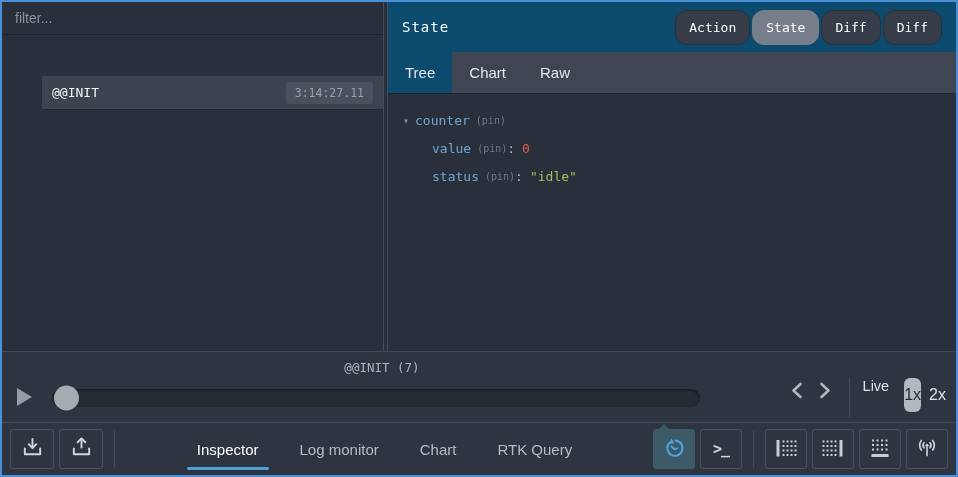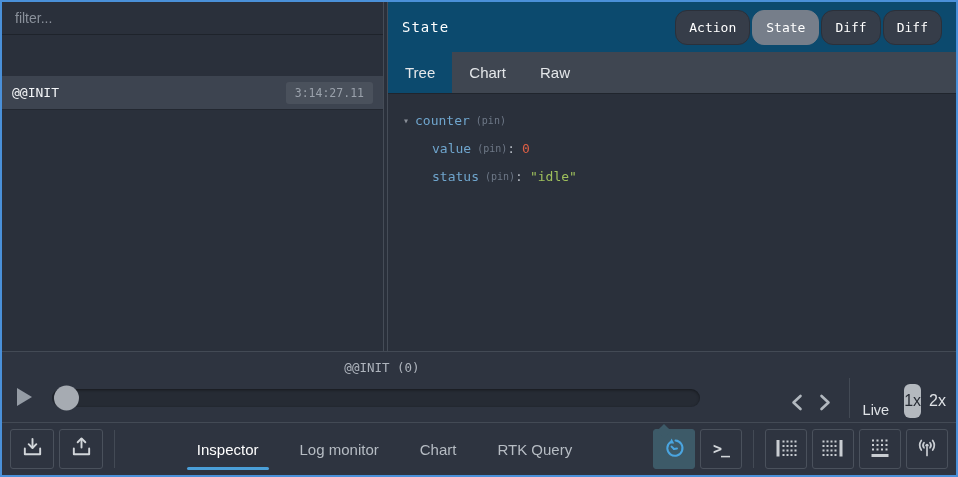--- a/index.html
+++ b/index.html
@@ -19,21 +19,21 @@
   .main { flex:1; display:flex; min-height:0; }
 
   .left-panel { width:381px; display:flex; flex-direction:column; background:#2a303b;gap:41px; }
   .filter-input {
     height:33px; width:100%; background:#2a303b; border:none;
     border-bottom:1px solid #1e232b; outline:none;
     color:#dfe2e6; padding:0 13px; font-size:14px;
     font-family:"Liberation Sans", sans-serif;
   }
   .filter-input::placeholder { color:#8a919b; }
-  .action-list { flex:1; overflow:hidden; }
+  .action-list { flex:1; overflow:hidden;padding-left:40px; }
   .action-item {
     height:34px; background:#3d4450; border-bottom:1px solid #232831;
     display:flex; align-items:center; padding:0 10px; cursor:pointer;
   }
   .action-name { font-family:"DejaVu Sans Mono", monospace; font-size:13px; color:#f2f4f6; }
   .time-badge {
     margin-left:auto; background:#4a515c; color:#9aa1ab;
     font-family:"DejaVu Sans Mono", monospace; font-size:11.5px;
     padding:4px 9px; border-radius:3px;
   }
@@ -77,21 +77,21 @@
     height:71px; flex:0 0 auto; border-top:1px solid #434a55; background:#2e3440;
     display:grid; grid-template-columns:36px 1fr 234px; grid-template-rows:21px 1fr;
     padding:5px 10px 11px 14px; align-items:center;
   }
   .pb-label { grid-column:2; grid-row:1; text-align:center; font-family:"DejaVu Sans Mono", monospace; font-size:12.5px; color:#aeb4bc; }
   .play-btn { grid-column:1; grid-row:2; background:none; border:none; cursor:pointer; display:flex; align-items:center; }
   .slider { grid-column:2; grid-row:2; position:relative; height:18px; margin-right:12px;
     background:#262b34; border-radius:10px; box-shadow:inset 0 1px 3px rgba(0,0,0,.45); cursor:pointer; }
   .slider-thumb { position:absolute; left:2px; top:50%; transform:translateY(-50%);
     width:25px; height:25px; border-radius:50%; background:#a6abb2; cursor:grab; }
-  .pb-right { grid-column:3; grid-row:2; display:flex; align-items:flex-end; justify-content:flex-end; }
+  .pb-right { grid-column:3; grid-row:2; display:flex; align-items:flex-start; justify-content:flex-end; }
   .step-btn { background:none; border:none; cursor:pointer; padding:4px 8px; display:flex; align-items:center; }
   .pb-divider { width:1px; height:40px; background:#434a55; margin:0 13px 0 10px; }
   .live-label { font-size:14.5px; color:#dfe2e6; margin-right:15px; cursor:pointer; }
   .speed-btn { background:none; border:none; color:#dfe2e6; font-size:16px; padding:8px 0;
     border-radius:6px; cursor:pointer; font-family:"Liberation Sans", sans-serif; }
   .speed-btn.selected { background:#b4b9bf; color:#272c35; }
   .speed-btn + .speed-btn { margin-left:8px; }
 
   
   .bottom-bar { height:53px; flex:0 0 auto; border-top:1px solid #434a55; background:#2e3440;
@@ -165,21 +165,21 @@
           <span class="tw-key">status</span>
           <span class="tw-pin">(pin)</span>
           <span class="tw-colon">:</span>
           <span class="tw-str">"idle"</span>
         </div>
       </div>
     </div>
   </div>
 
   <div class="playback">
-    <div class="pb-label">@@INIT (0)</div>
+    <div class="pb-label">@@INIT (7)</div>
     <button class="play-btn">
       <span>
         <svg width="17" height="20" viewBox="0 0 17 20">
             <polygon points="1,1 16,10 1,19" fill="#959ca5"></polygon>
           </svg>
       </span>
     </button>
     <div class="slider">
       <div class="slider-thumb"></div>
     </div>

